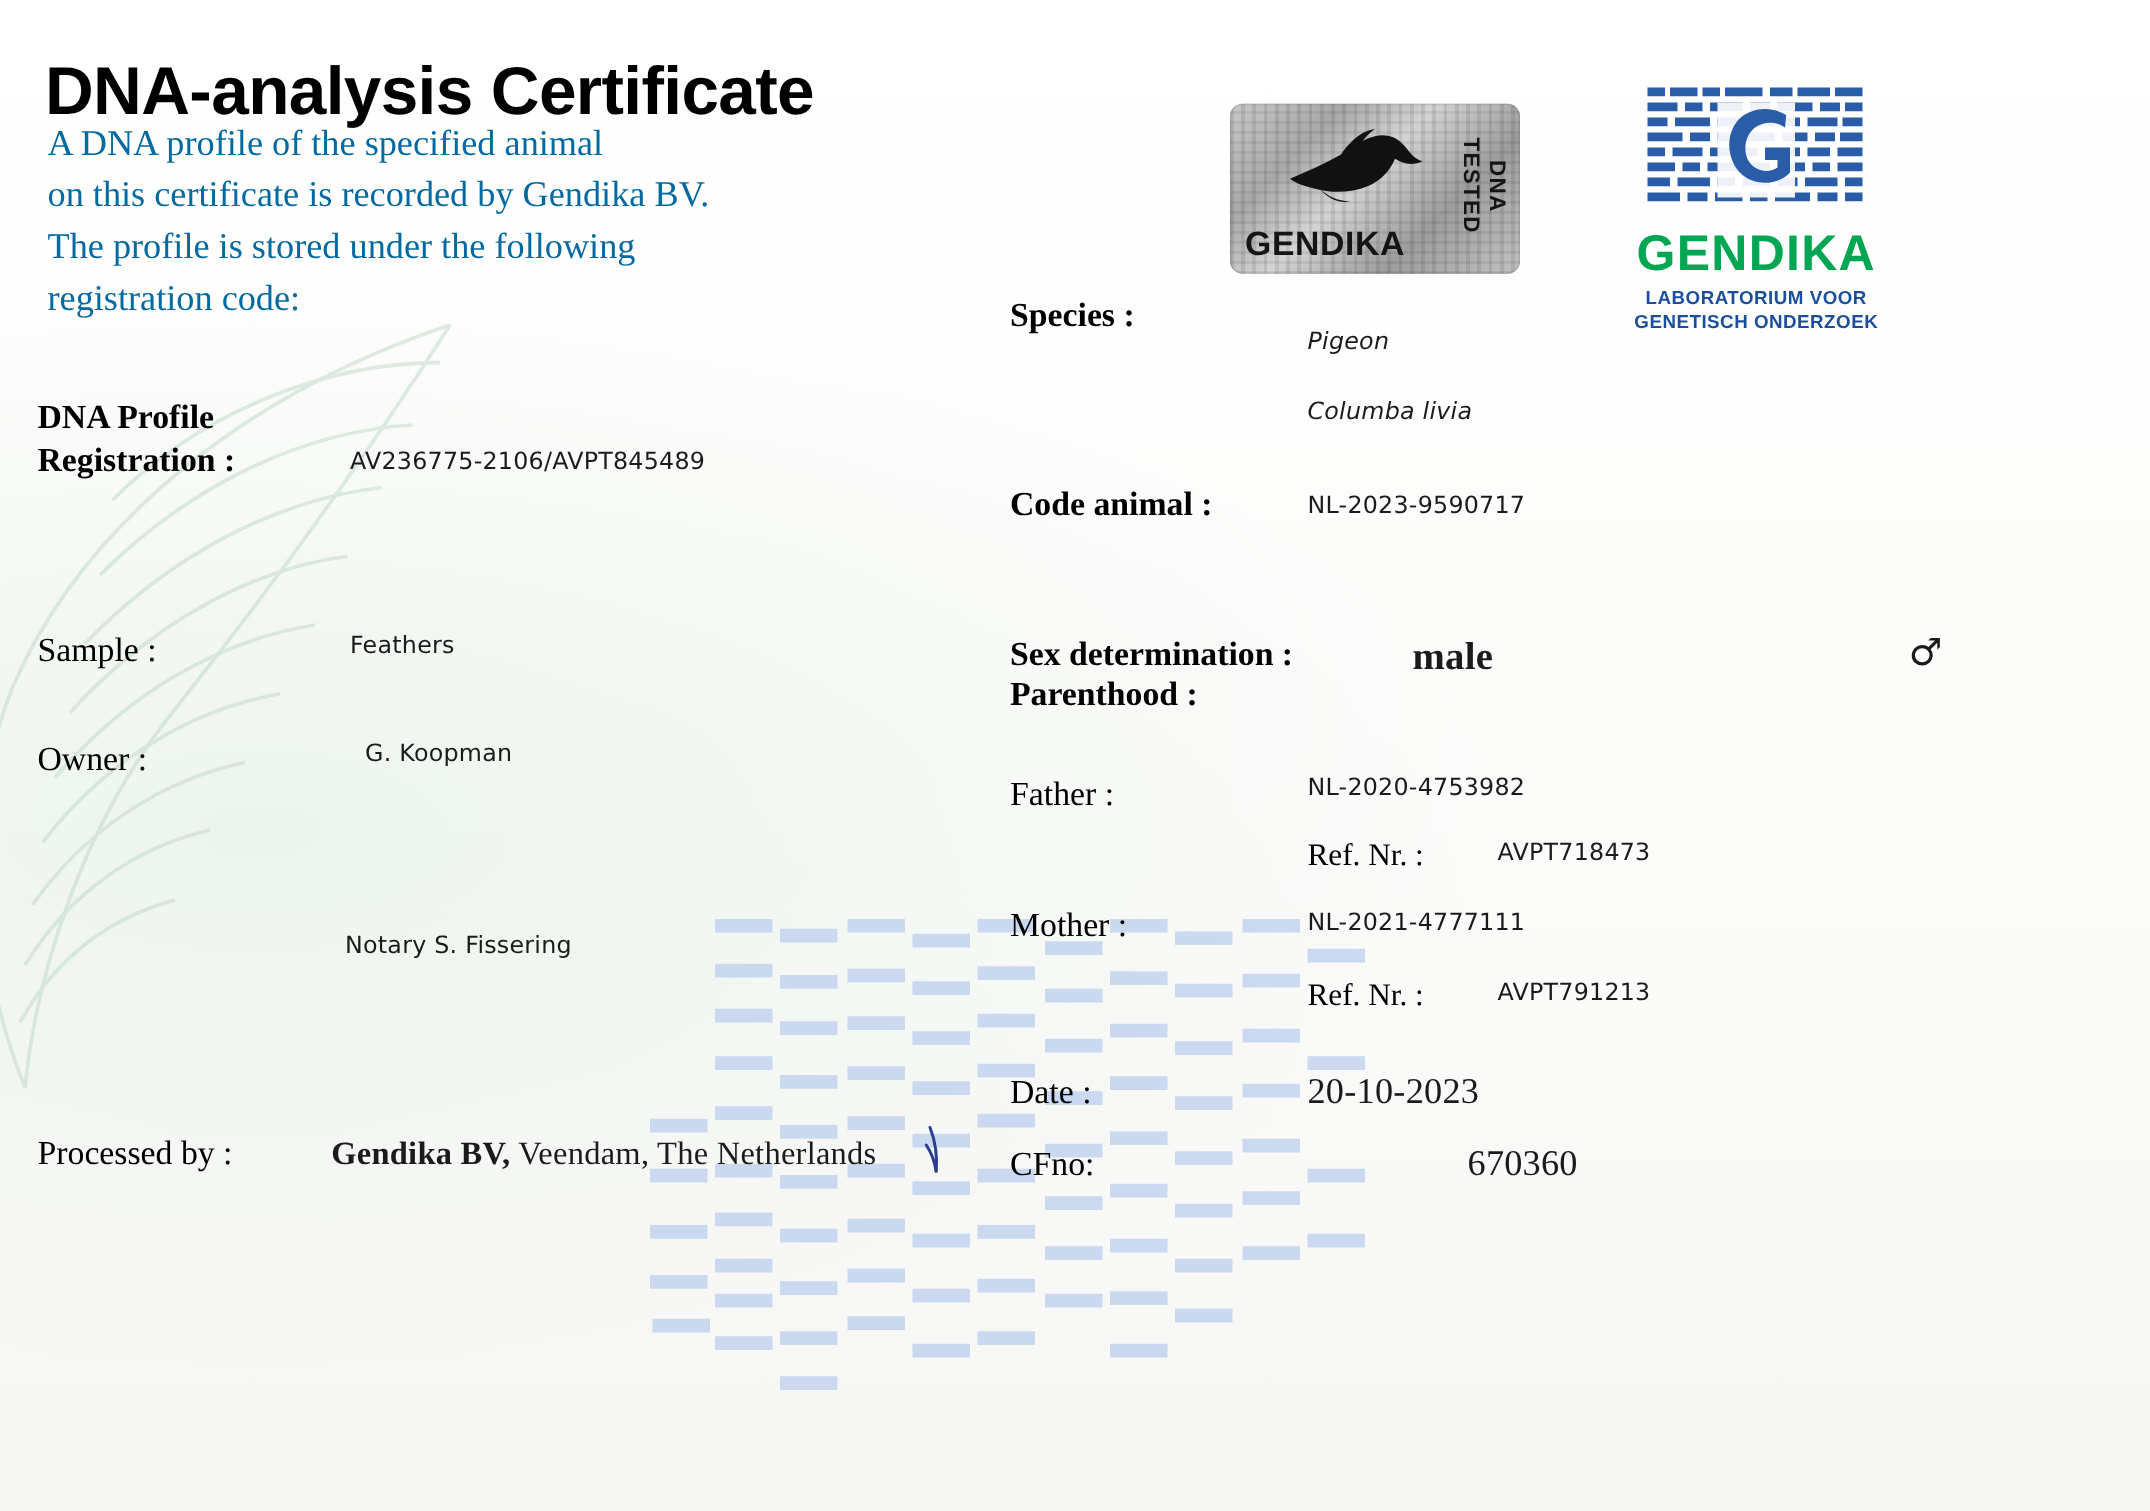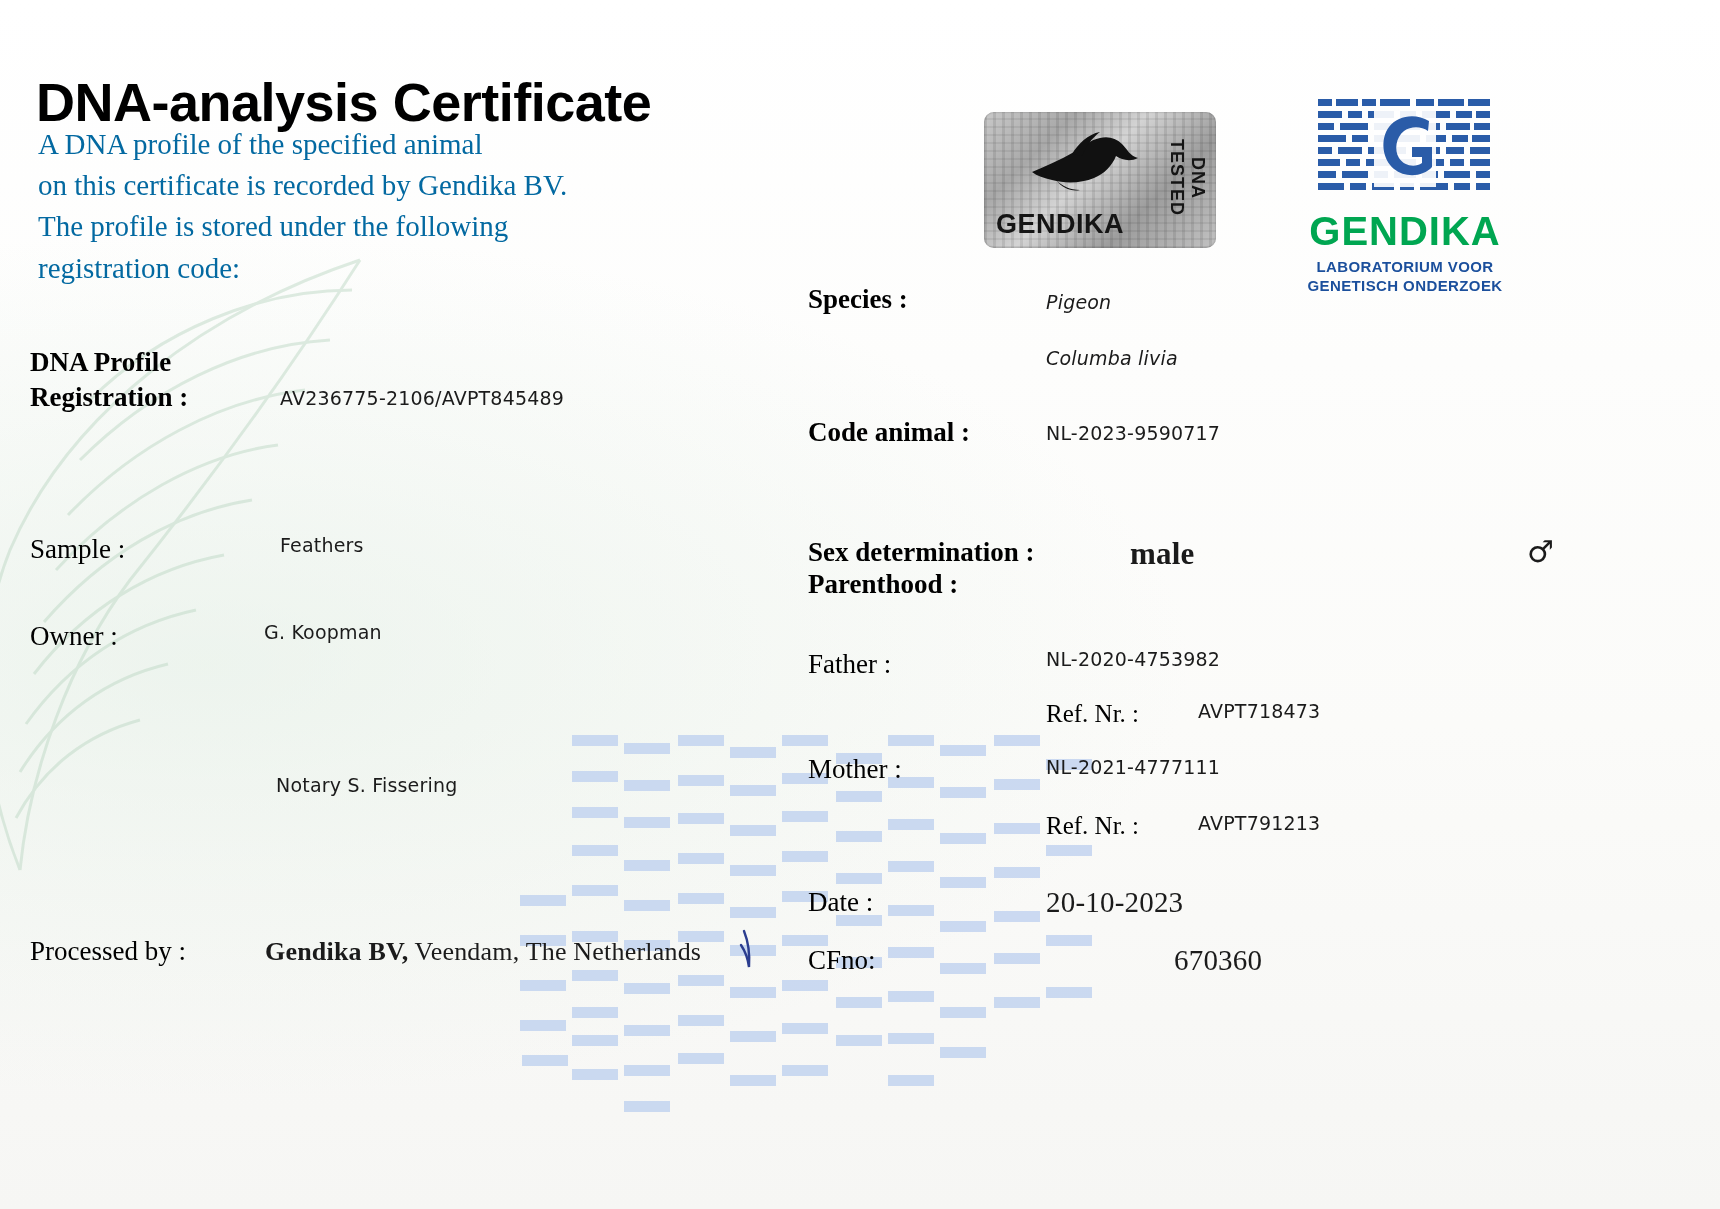--- a/index.html
+++ b/index.html
@@ -44,21 +44,20 @@
     top: 735px;
     width: 660px;
     height: 440px;
     pointer-events: none;
     opacity: 0.85;
   }
 
   .sheet {
     position: absolute;
     inset: 0;
-    margin-top: 29px;
   }
 
   
   .title {
     position: absolute;
     left: 36px;
     top: 6px;
     font-family: "Liberation Sans", sans-serif;
     font-weight: bold;
     font-size: 54px;
@@ -95,35 +94,35 @@
   }
 
   
   #dna-profile-label { left: 30px; top: 316px; line-height: 1.3; }
   #dna-profile-value { left: 280px; top: 358px; }
 
   #sample-label   { left: 30px; top: 505px; font-weight: normal; }
   #sample-value   { left: 280px; top: 505px; }
 
   #owner-label    { left: 30px; top: 592px; font-weight: normal; }
-  #owner-value    { left: 264px; top: 592px; }
+  #owner-value    { left: 292px; top: 592px; }
 
   #monitoring-label { left: 30px; top: 728px; font-weight: normal; line-height: 1.32; }
   #monitoring-value { left: 276px; top: 745px; }
 
   #processed-label { left: 30px; top: 907px; font-weight: normal; }
   #processed-value {
     left: 265px; top: 908px;
     font-family: "Liberation Serif", serif;
     font-size: 26px;
   }
   #processed-value b { font-weight: bold; }
 
   
-  #species-label { left: 808px; top: 255px; }
+  #species-label { left: 808px; top: 237px; }
   #species-value { left: 1046px; top: 262px; }
   #species-latin { left: 1046px; top: 318px; }
 
   #code-animal-label { left: 808px; top: 388px; }
   #code-animal-value { left: 1046px; top: 393px; }
 
   #sex-label { left: 808px; top: 508px; }
   #sex-value {
     left: 1130px; top: 507px;
     font-family: "Liberation Serif", serif;

